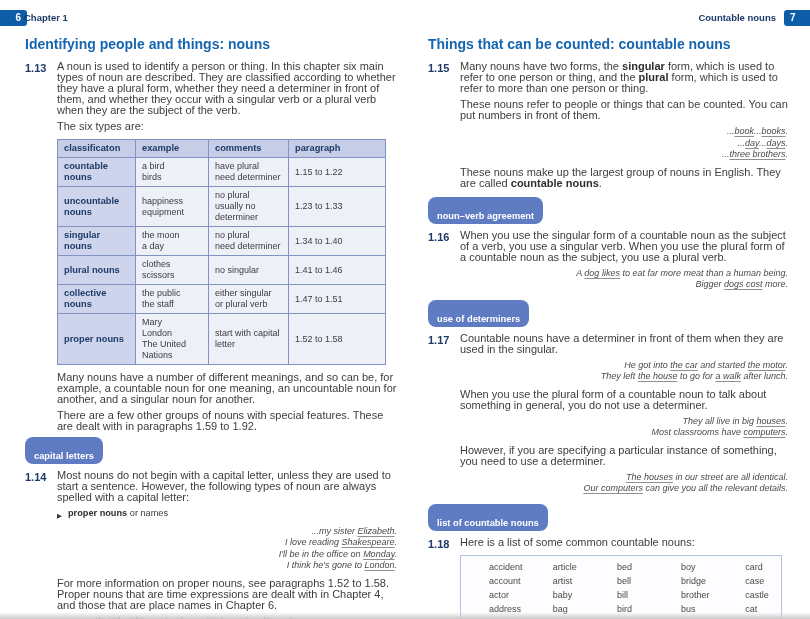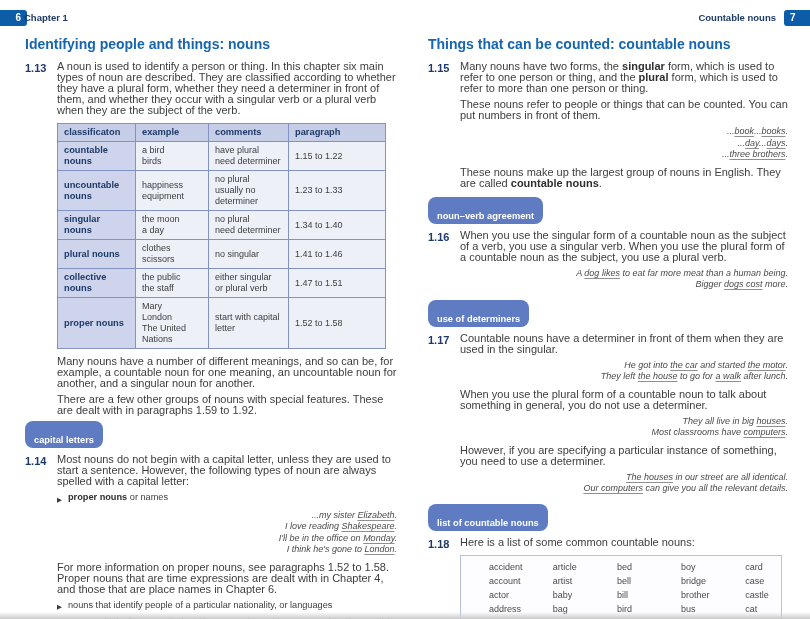--- a/index.html
+++ b/index.html
@@ -66,20 +66,21 @@
   <div class="hdr-label hdr-label-right">Countable nouns</div>
   <div class="hdr-box hdr-box-right">7</div>
 
   <div class="col col-left">
     <h1 class="heading">Identifying people and things: nouns</h1>
 
     <div class="para">
       <div class="pnum">1.13</div>
       <div class="pbody">
         <p>A noun is used to identify a person or thing. In this chapter six main types of noun are described. They are classified according to whether they have a plural form, whether they need a determiner in front of them, and whether they occur with a singular verb or a plural verb when they are the subject of the verb.</p>
+        <p>The six types are:</p>
       </div>
     </div>
 
     <table class="types-table">
       <colgroup>
           <col class="c1">
           <col class="c2">
           <col class="c3">
           <col class="c4">
         </colgroup>

